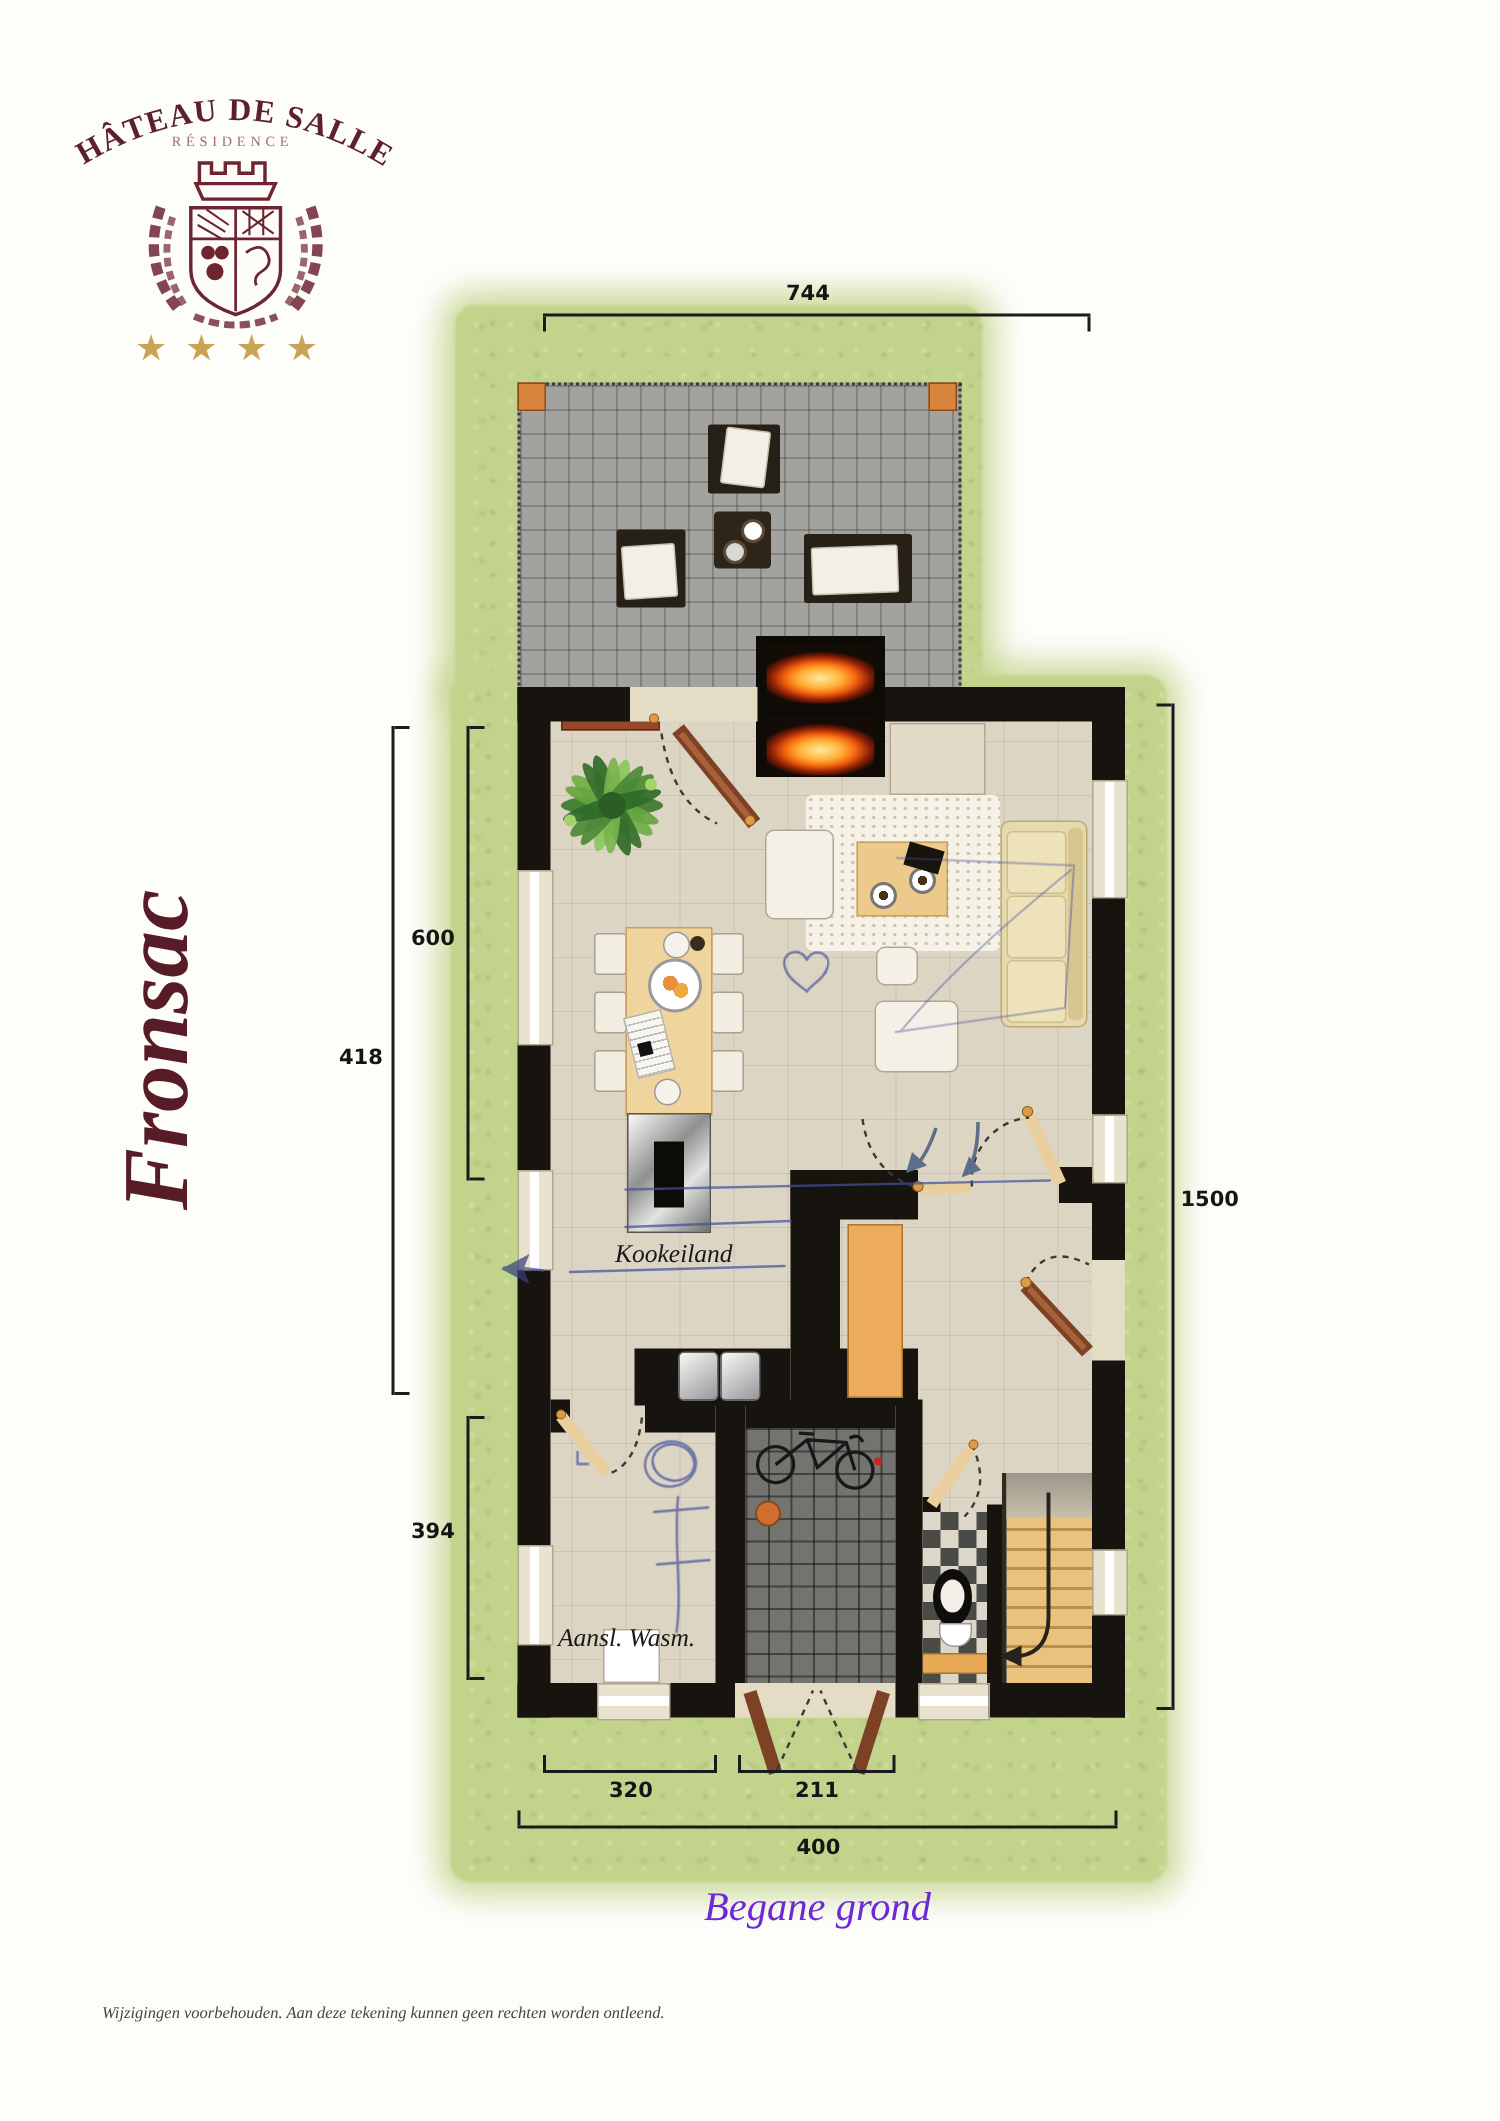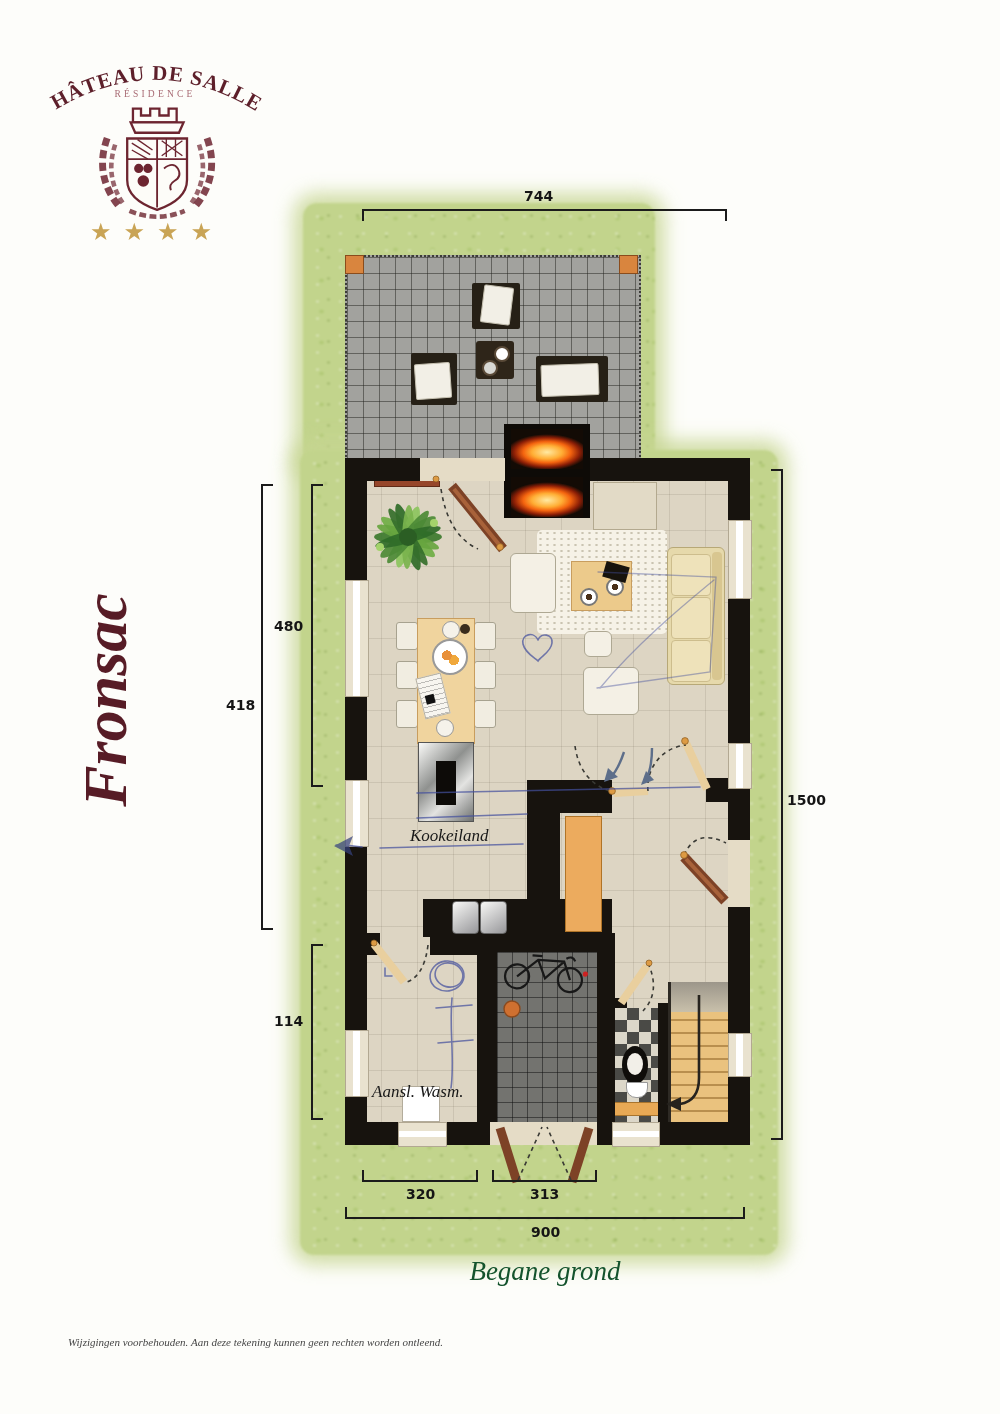--- a/index.html
+++ b/index.html
@@ -86,21 +86,21 @@
   .dimv.right{border-left:2px solid #1b1b1b;}
   .dimv.right:before,.dimv.right:after{content:"";position:absolute;left:0;width:10px;height:2px;background:#1b1b1b;}
   .dimv.right:before{top:0}.dimv.right:after{bottom:0}
   .dimv.left{border-right:2px solid #1b1b1b;}
   .dimv.left:before,.dimv.left:after{content:"";position:absolute;right:0;width:10px;height:2px;background:#1b1b1b;}
   .dimv.left:before{top:0}.dimv.left:after{bottom:0}
   .dim-label{position:absolute;z-index:7;font:700 14px "DejaVu Sans",sans-serif;color:#151515;}
 
   .room-label{position:absolute;z-index:6;font:italic 17px "Liberation Serif",serif;color:#181818;white-space:nowrap;}
   .floor-title{position:absolute;z-index:7;width:400px;text-align:center;
-    font:italic 27px "Liberation Serif",serif;color:#14532d;}
+    font:italic 27px "Liberation Serif",serif;color:#6d28d9;}
   .model-name{position:absolute;z-index:2;}
   .model-name span{position:absolute;transform:translate(-50%,-50%) rotate(-90deg);
     font:italic 600 62px "Liberation Serif",serif;color:#571c26;white-space:nowrap;}
   .stars{position:absolute;z-index:2;font-size:24px;letter-spacing:3px;color:#c9a455;white-space:nowrap;}
   .disclaimer{position:absolute;z-index:2;font:italic 11px "Liberation Serif",serif;color:#454545;}
   .overlay{position:absolute;left:0;top:0;z-index:6;pointer-events:none;}
 </style>
 </head>
 <body>
 
@@ -354,35 +354,35 @@
         <path d="M 598,572 L 716,577 L 710,672 L 597,688"></path>
         <path d="M 600,688 C 640,640 690,600 714,580"></path>
       </g>
     </g>
   </svg>
 
   <div class="dimh down" style="left:362px;top:209px;width:365px"></div>
   <div class="dim-label" style="left:524px;top:188px">744</div>
 
   <div class="dimv right" style="left:311px;top:484px;height:303px"></div>
-  <div class="dim-label" style="left:274px;top:618px">480</div>
+  <div class="dim-label" style="left:274px;top:618px">600</div>
 
   <div class="dimv right" style="left:261px;top:484px;height:446px"></div>
   <div class="dim-label" style="left:226px;top:697px">418</div>
 
   <div class="dimv right" style="left:311px;top:944px;height:176px"></div>
-  <div class="dim-label" style="left:274px;top:1013px">114</div>
+  <div class="dim-label" style="left:274px;top:1013px">394</div>
 
   <div class="dimv left" style="left:771px;top:469px;height:671px"></div>
   <div class="dim-label" style="left:787px;top:792px">1500</div>
 
   <div class="dimh up" style="left:362px;top:1170px;width:116px"></div>
   <div class="dim-label" style="left:406px;top:1186px">320</div>
 
   <div class="dimh up" style="left:492px;top:1170px;width:105px"></div>
-  <div class="dim-label" style="left:530px;top:1186px">313</div>
+  <div class="dim-label" style="left:530px;top:1186px">211</div>
 
   <div class="dimh up" style="left:345px;top:1207px;width:400px"></div>
-  <div class="dim-label" style="left:531px;top:1224px">900</div>
+  <div class="dim-label" style="left:531px;top:1224px">400</div>
 
   <div class="floor-title" style="left:345px;top:1256px">Begane grond</div>
   <div class="disclaimer" style="left:68px;top:1336px">Wijzigingen voorbehouden. Aan deze tekening kunnen geen rechten worden ontleend.</div>
 </div>
 
 </body></html>

